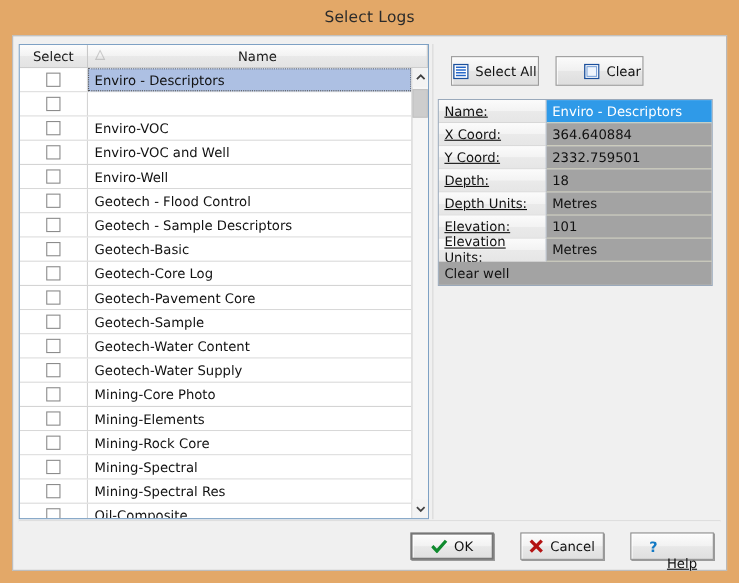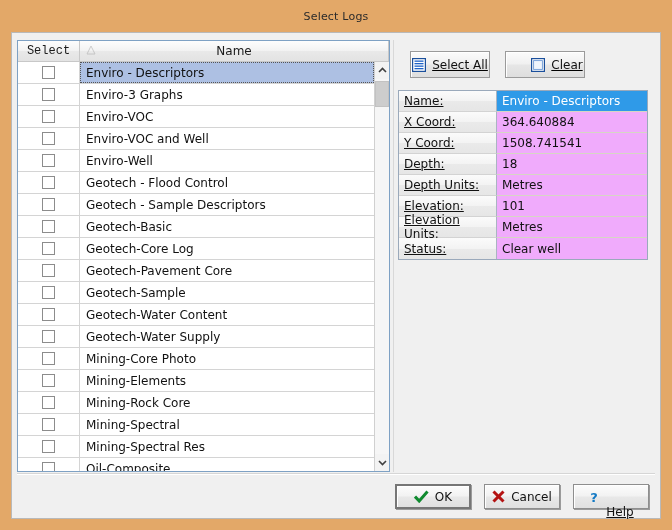--- a/index.html
+++ b/index.html
@@ -26,21 +26,21 @@
   #titlebar {
     position: absolute;
     left: 0; top: 0;
     width: 672px; height: 32px;
     display: flex;
     align-items: center;
     justify-content: center;
   }
   #title-text {
     color: #2b2b2b;
-    font-size: 11px;
+    font-size: 14px;
     font-family: "DejaVu Sans", sans-serif;
     letter-spacing: 0.2px;
   }
 
   
   #client {
     position: absolute;
     left: 11px;
     top: 32px;
     width: 650px;
@@ -75,21 +75,21 @@
     border-right: 1px solid #c8c8c8;
     border-bottom: 1px solid #c8c8c8;
     box-sizing: border-box;
     display: flex;
     align-items: center;
     justify-content: center;
     font-size: 12px;
     color: #1a1a1a;
     position: relative;
   }
-  #hdr-select { width: 62px; font-family: Liberation Mono, monospace; }
+  #hdr-select { width: 62px; }
   #hdr-name  { width: 309px; }
   #sort-indicator {
     position: absolute;
     left: 6px;
     top: 4px;
     width: 10px;
     height: 10px;
     opacity: 0.45;
   }
 
@@ -192,21 +192,20 @@
     height: 432px;
     background: #d8d8d8;
   }
 
   #cmd-row {
     position: absolute;
     left: 12px;
     top: 11px;
     display: flex;
     gap: 15px;
-    text-decoration: underline;
   }
   .cmd-btn {
     height: 27px;
     background: linear-gradient(to bottom, #fbfbfb 0%, #f0f0f0 48%, #e6e6e6 52%, #dedede 100%);
     border: 1px solid #9a9a9a;
     box-shadow: inset 1px 1px 0 #ffffff;
     display: flex;
     align-items: center;
     justify-content: center;
     gap: 6px;
@@ -242,21 +241,21 @@
     display: flex;
     align-items: center;
     padding-left: 5px;
     font-size: 12px;
     color: #111;
     box-sizing: border-box;
     text-decoration: underline;
   }
   .prop-value {
     flex: 1;
-    background: #f0abfc;
+    background: #a3a3a3;
     border-bottom: 1px solid #d6d6c4;
     display: flex;
     align-items: center;
     padding-left: 5px;
     font-size: 12px;
     color: #111;
     box-sizing: border-box;
     overflow: hidden;
     white-space: nowrap;
   }
@@ -279,21 +278,21 @@
   }
   #bottom-bar {
     position: absolute;
     left: 0;
     top: 442px;
     width: 648px;
     height: 43px;
     display: flex;
     align-items: center;
     justify-content: flex-end;
-    gap: 13px;
+    gap: 24px;
     padding-right: 11px;
     box-sizing: border-box;
   }
   .dlg-btn {
     width: 76px;
     height: 25px;
     background: linear-gradient(to bottom, #fcfcfc 0%, #f2f2f2 48%, #e8e8e8 52%, #e0e0e0 100%);
     border: 1px solid #8e8e8e;
     box-shadow: inset 1px 1px 0 #ffffff, 1px 1px 0 #9b9b9b;
     display: flex;
@@ -337,21 +336,20 @@
           <div class="row selected">
             <div class="row-check">
               <div class="cbox"></div>
             </div>
             <div class="row-name">Enviro - Descriptors</div>
           </div>
           <div class="row">
             <div class="row-check">
               <div class="cbox"></div>
             </div>
-            <div class="row-name">Enviro-3 Graphs</div>
           </div>
           <div class="row">
             <div class="row-check">
               <div class="cbox"></div>
             </div>
             <div class="row-name">Enviro-VOC</div>
           </div>
           <div class="row">
             <div class="row-check">
               <div class="cbox"></div>
@@ -498,40 +496,39 @@
           <div class="prop-row highlight">
             <div class="prop-label">Name:</div>
             <div class="prop-value">Enviro - Descriptors</div>
           </div>
           <div class="prop-row">
             <div class="prop-label">X Coord:</div>
             <div class="prop-value">364.640884</div>
           </div>
           <div class="prop-row">
             <div class="prop-label">Y Coord:</div>
-            <div class="prop-value">1508.741541</div>
+            <div class="prop-value">2332.759501</div>
           </div>
           <div class="prop-row">
             <div class="prop-label">Depth:</div>
             <div class="prop-value">18</div>
           </div>
           <div class="prop-row">
             <div class="prop-label">Depth Units:</div>
             <div class="prop-value">Metres</div>
           </div>
           <div class="prop-row">
             <div class="prop-label">Elevation:</div>
             <div class="prop-value">101</div>
           </div>
           <div class="prop-row">
             <div class="prop-label">Elevation Units:</div>
             <div class="prop-value">Metres</div>
           </div>
           <div class="prop-row">
-            <div class="prop-label">Status:</div>
             <div class="prop-value">Clear well</div>
           </div>
         </div>
     </div>
 
     <div id="bottom-divider"></div>
 
     <div id="bottom-bar">
       <div class="dlg-btn" id="btn-ok">
         <span class="ico">

